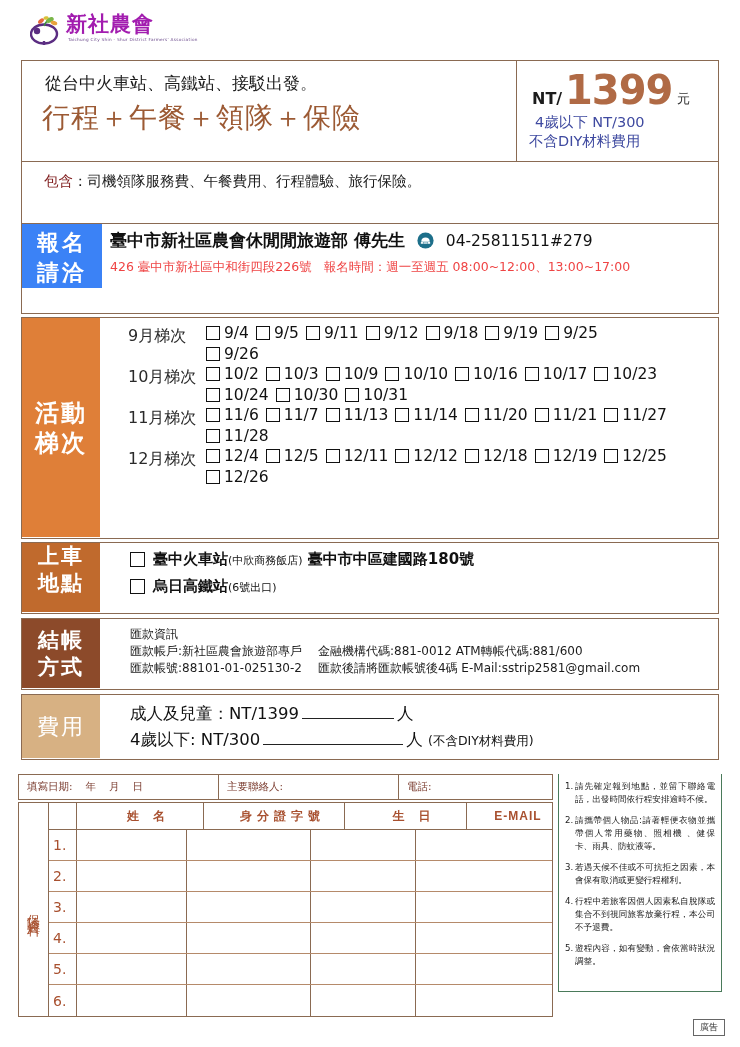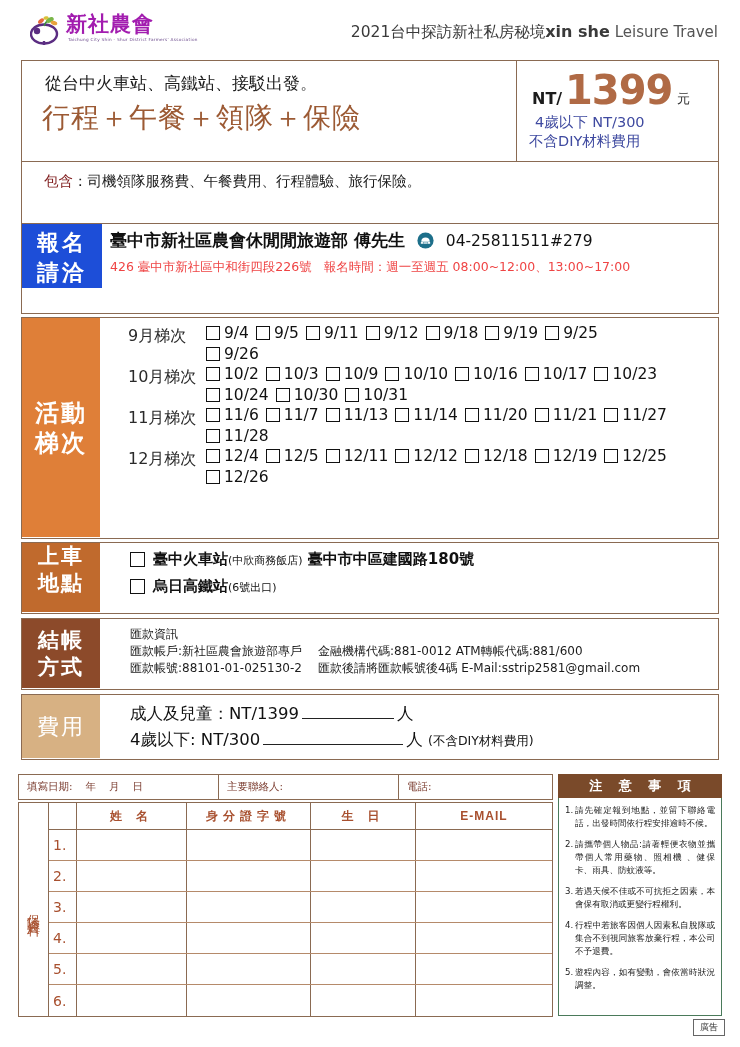--- a/index.html
+++ b/index.html
@@ -58,21 +58,21 @@
 
   .incl-box { position:absolute; left:0; top:100px; width:696px; height:62px; border-top:1.2px solid #8a6a52;}
   .incl-line { position:absolute; font-size:14.5px; color:#1c1c1c; white-space:nowrap; }
   .incl-line .kw { color:#7f1d1d; }
   .incl-1 { left:22px; top:10px; }
   .incl-2 { left:22px; top:36px; }
 
   .contact-box { position:absolute; left:0; top:162px; width:696px; height:90px; border-top:1.2px solid #8a6a52;}
   .contact-label {
     position:absolute; left:0; top:0; width:80px; height:64px;
-    background:#1d4ed8; color:#fff; font-size:22px; font-weight:bold;
+    background:#3b82f6; color:#fff; font-size:22px; font-weight:bold;
     letter-spacing:3px; text-align:center; padding-top:4px; line-height:30px;
   }
   .contact-main { position:absolute; left:88px; top:5px; font-size:17px; font-weight:bold; color:#111; white-space:nowrap;}
   .phone-icon { display:inline-block; vertical-align:-3px; width:17px; height:17px; margin:0 6px;}
   .contact-phone { font-size:15.5px; font-weight:normal; letter-spacing:0; }
   .contact-sub { position:absolute; left:88px; top:35px; font-size:12.5px; color:#ef4444; white-space:nowrap;}
 
   
   .sched {
     position:absolute; left:21px; top:317px; width:698px; height:222px;
@@ -157,21 +157,21 @@
   .meta span { font-size:10.5px; color:#7a3b2e; white-space:nowrap;}
   .meta .sp { display:inline-block; width:13px; }
 
   .tbl { position:absolute; left:0; top:28px; width:535px; height:215px; border:1.2px solid #8a6a52; display:flex;}
   .tbl-side {
     width:30px; border-right:1.2px solid #8a6a52;
     display:flex; align-items:center; justify-content:center;
   }
   .tbl-side span { font-size:13px; color:#a8502f; line-height:19px; text-align:center; writing-mode:vertical-rl; letter-spacing:3px;}
   .tbl-main { flex:1; display:flex; flex-direction:column; }
-  .thead { display:flex; height:27px; border-bottom:1.2px solid #8a6a52;}
+  .thead { display:flex; height:27px; border-bottom:1.2px solid #8a6a52;gap:17px;}
   .thead .h0 { width:28px; border-right:1.2px solid #8a6a52;}
   .thead .h1 { width:110px; border-right:1.2px solid #8a6a52;}
   .thead .h2 { width:124px; border-right:1.2px solid #8a6a52;}
   .thead .h3 { width:105px; border-right:1.2px solid #8a6a52;}
   .thead .h4 { flex:1; }
   .thead > div { display:flex; align-items:center; justify-content:center; }
   .thead span { font-size:12px; color:#a8502f; font-weight:bold; letter-spacing:5px;}
   .thead span.em { letter-spacing:1px; font-family:"Liberation Sans",sans-serif;}
   .trow { display:flex; height:31px; border-bottom:1px solid #b58a6a;}
   .trow:last-child { border-bottom:none; }
@@ -218,23 +218,20 @@
         <ellipse cx="7" cy="17" rx="3.2" ry="3.2" fill="#5b2d82"></ellipse>
         <path d="M14 12 C16 7 19 5 22 4" stroke="#3f8f3f" stroke-width="1.6" fill="none"></path>
         <ellipse cx="20" cy="6" rx="4" ry="2.4" fill="#7ab648" transform="rotate(-25 20 6)"></ellipse>
         <ellipse cx="24" cy="9" rx="3.4" ry="2" fill="#e8a33d" transform="rotate(20 24 9)"></ellipse>
         <ellipse cx="11" cy="7" rx="3.4" ry="2" fill="#e8683d" transform="rotate(-40 11 7)"></ellipse>
         <ellipse cx="16" cy="4" rx="2.6" ry="1.7" fill="#d8c23a" transform="rotate(-10 16 4)"></ellipse>
       </svg>
       <div class="logo-cn">新社農會</div>
       <div class="logo-en">Taichung City Shin - Shur District Farmers' Association</div>
     </div>
-    <div class="header-title">
-      <span>2021台中探訪新社私房秘境</span><span class="en-b">xin she</span> <span class="en-l">Leisure Travel</span>
-    </div>
   </div>
 
   <div class="frame">
 
     <div class="price-left">
       <div class="pl-line1">從台中火車站、高鐵站、接駁出發。</div>
       <div class="pl-line2">行程＋午餐＋領隊＋保險</div>
     </div>
 
     <div class="price-right">
@@ -583,21 +580,20 @@
               <div class="c2"></div>
               <div class="c3"></div>
               <div class="c4"></div>
             </div>
           </div>
       </div>
     </div>
   </div>
 
   <div class="notes">
-    <div class="notes-hd">注 意 事 項</div>
     <div class="notes-body" id="notes-body">
         <div class="note-item">
           <div class="note-num">1.</div>
           <div class="note-txt">請先確定報到地點，並留下聯絡電話，出發時間依行程安排逾時不候。</div>
         </div>
         <div class="note-item">
           <div class="note-num">2.</div>
           <div class="note-txt">請攜帶個人物品:請著輕便衣物並攜帶個人常用藥物、照相機 、健保卡、雨具、防蚊液等。</div>
         </div>
         <div class="note-item">

